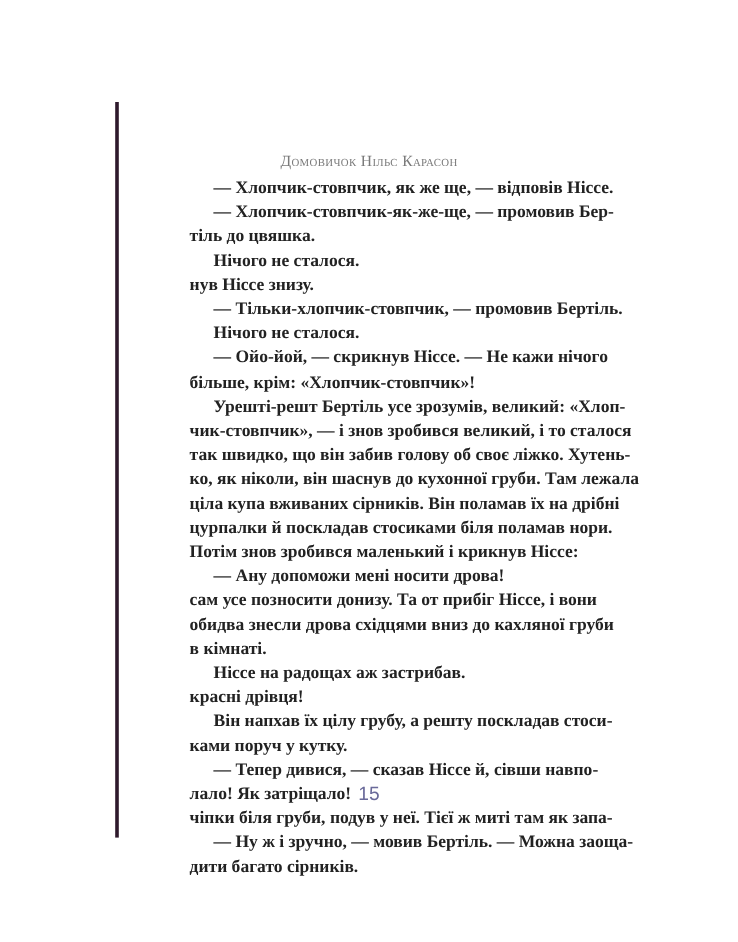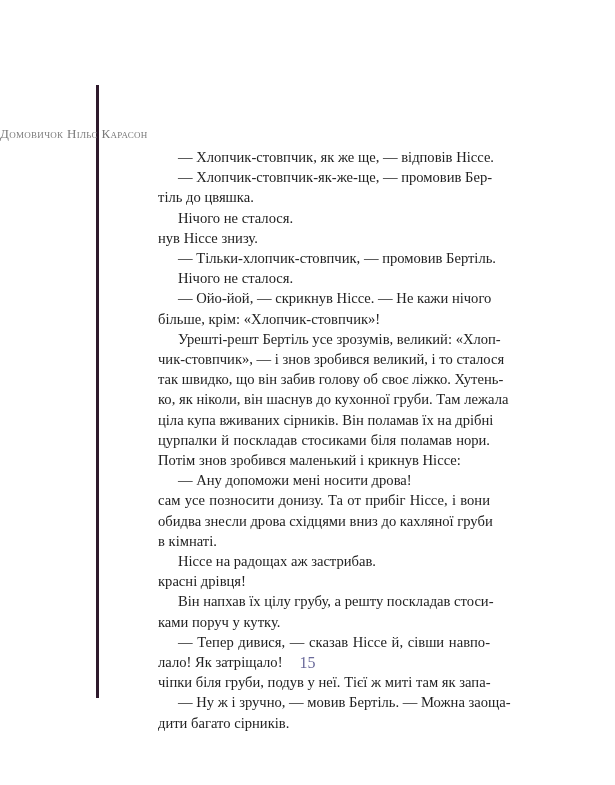--- a/index.html
+++ b/index.html
@@ -1,26 +1,26 @@
 <!DOCTYPE html>
 <html><head>
 <meta charset="utf-8">
 <style>
   html, body { margin: 0; padding: 0; background: #ffffff; }
   body { width: 615px; height: 785px; position: relative; overflow: hidden; }
   .bar { position: absolute; left: 96px; top: 85px; width: 3px; height: 613px; background: #2e1a2c; }
-  .running-head { position: absolute; left: 0; width: 615px; top: 126px; 
+  .running-head { position: absolute; left: 0; width: 615px; top: 126px; text-align: center;
     font-family: "Liberation Serif", serif; font-size: 13px; color: #7a7a7a; letter-spacing: 0.3px; font-variant: small-caps; }
   .text { position: absolute; left: 158px; top: 147px; width: 332px;
     font-family: "Liberation Serif", serif; font-size: 14.6px; line-height: 20.2px; color: #222; }
-  .line { white-space: nowrap; display: block; text-align: justify; text-align-last: justify; }
+  .line { white-space: nowrap; display: block; text-align: justify; text-align-last: justify; font-weight: bold; }
   .line.last { text-align-last: left; }
   .line.indent { padding-left: 20px; }
   .pageno { position: absolute; left: 0; width: 615px; top: 654px; text-align: center;
-    font-family: Liberation Serif, serif; font-size: 16px; color: #6a6a9a; }
+    font-family: Liberation Sans, sans-serif; font-size: 16px; color: #6a6a9a; }
 </style>
 </head>
 <body>
 
 <div class="bar"></div>
 <div class="running-head">Домовичок Нільс Карасон</div>
 <div class="text" id="body-text">
     <span class="line indent last">— Хлопчик-стовпчик, як же ще, — відповів Ніссе.</span>
     <span class="line indent">— Хлопчик-стовпчик-як-же-ще, — промовив Бер-</span>
     <span class="line last">тіль до цвяшка.</span>

